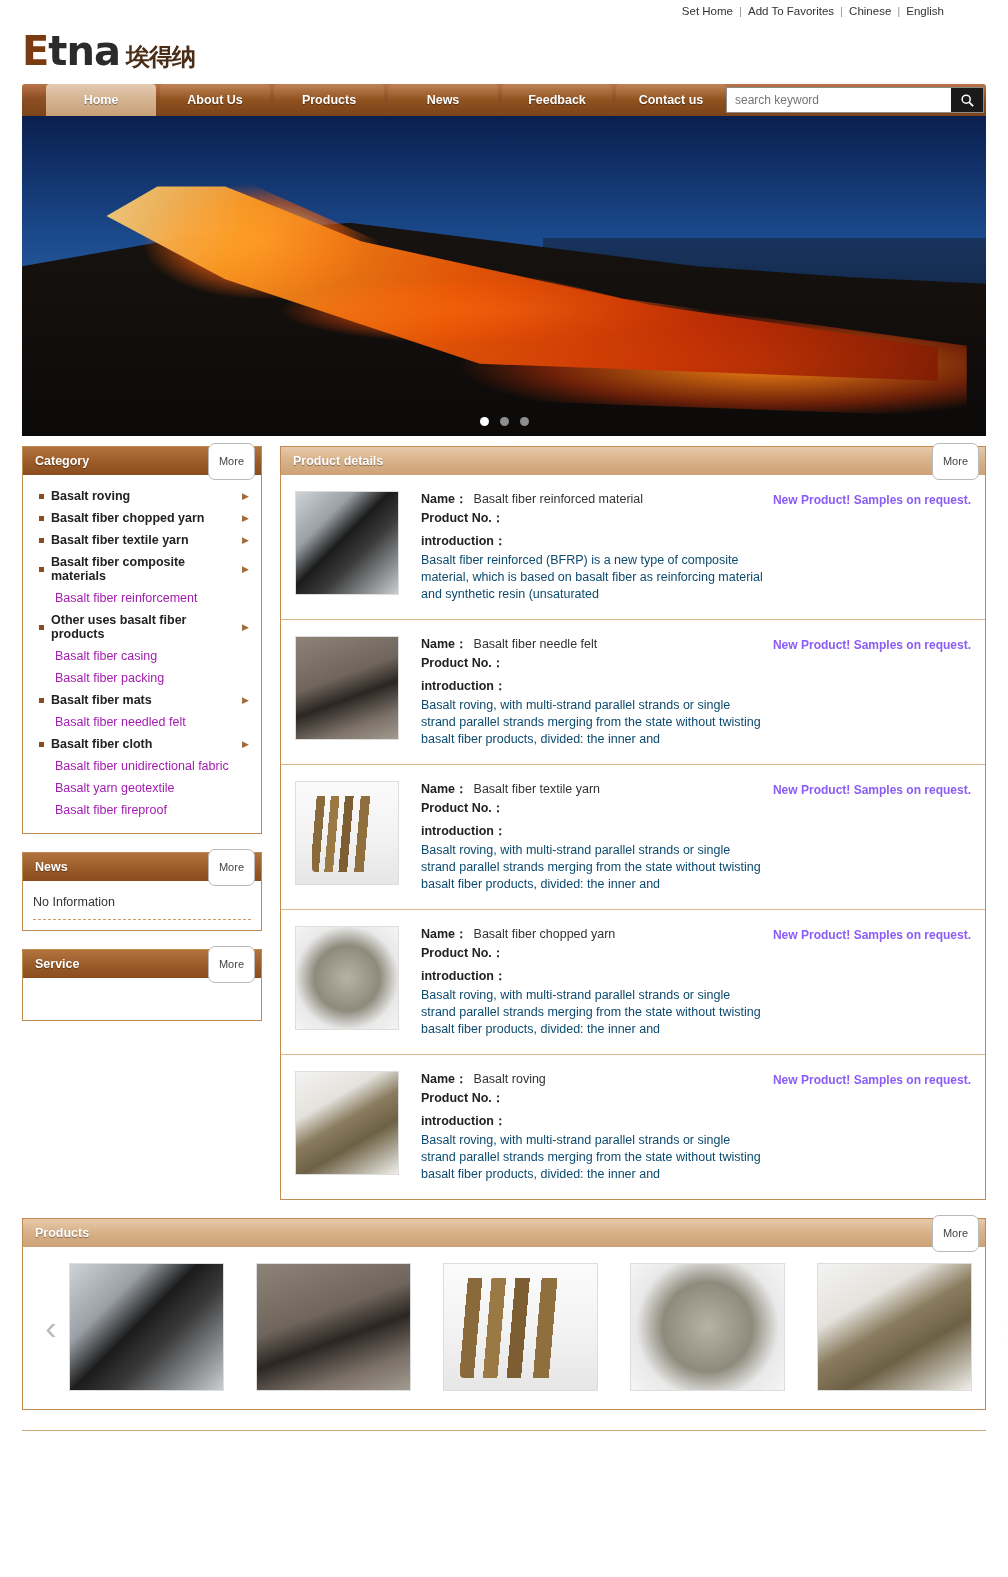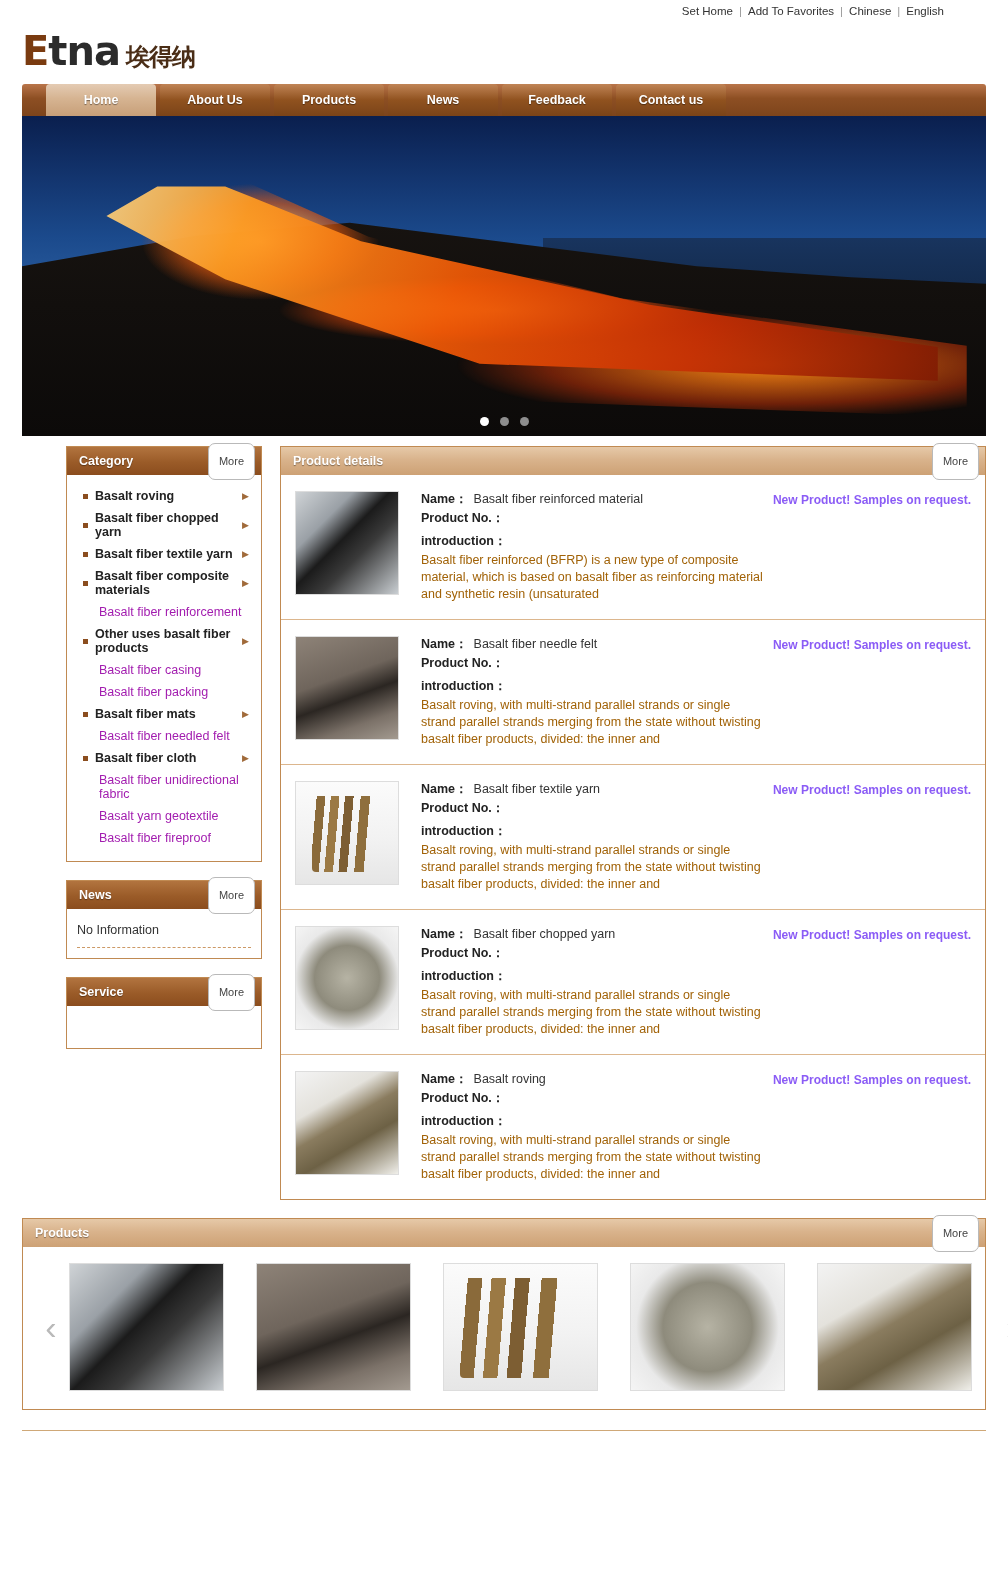--- a/index.html
+++ b/index.html
@@ -187,21 +187,20 @@
     display: flex;
     align-items: flex-start;
   }
   .left-col { width: 240px; margin-right: 18px; }
   .right-col { flex: 1; }
 
   .panel {
     border: 1px solid #c08a52;
     background: #fff;
     margin-bottom: 18px;
-    margin-left: 44px;
   }
   .panel-head {
     height: 28px;
     background: linear-gradient(to bottom, #b2743f 0%, #9a5b28 55%, #8b4d1e 100%);
     display: flex;
     align-items: center;
     justify-content: space-between;
     padding: 0 6px 0 12px;
   }
   .panel-head.light {
@@ -291,21 +290,21 @@
     border-radius: 4px;
   }
   .thumb.t4 { background: radial-gradient(circle at 50% 50%, #b6b3a4 0%, #8e8b7c 45%, #e9e9e9 72%, #f5f5f5 100%); }
   .thumb.t5 { background: linear-gradient(150deg,#f3f3f3 0%,#e4e2dc 30%,#8a7c5f 48%,#6d6145 66%,#f0efea 100%); }
 
   .detail-text { flex: 1; font-size: 12.5px; line-height: 17px; }
   .detail-line { margin-bottom: 2px; }
   .detail-line .k { font-weight: bold; color: #222; }
   .detail-line .v { color: #333; padding-left: 6px; }
   .intro-label { font-weight: bold; color: #222; margin: 6px 0 2px 0; }
-  .intro-body { color: #a16207; }
+  .intro-body { color: #0c4a6e; }
   .detail-note {
     width: 206px;
     flex: none;
     text-align: right;
     font-size: 12px;
     font-weight: bold;
     color: #8b5cf6;
     padding-top: 2px;
   }
 
@@ -377,20 +376,29 @@
         <div class="nav-item">
           <span>News</span>
         </div>
         <div class="nav-item">
           <span>Feedback</span>
         </div>
         <div class="nav-item">
           <span>Contact us</span>
         </div>
       </div>
+    <div class="search-box">
+      <input type="text" placeholder="search keyword" style="">
+      <div class="search-btn">
+        <svg width="15" height="15" viewBox="0 0 16 16">
+          <circle cx="6.6" cy="6.6" r="4.3" fill="none" stroke="#ffffff" stroke-width="1.6"></circle>
+          <line x1="9.9" y1="9.9" x2="14" y2="14" stroke="#ffffff" stroke-width="1.9"></line>
+        </svg>
+      </div>
+    </div>
   </div>
 
   <div class="banner">
     <div class="sky"></div>
     <div class="sea"></div>
     <div class="ground"></div>
     <div class="lava"></div>
     <div class="lava-core"></div>
     <div class="dots" id="banner-dots">
         <span class="dot active"></span>

